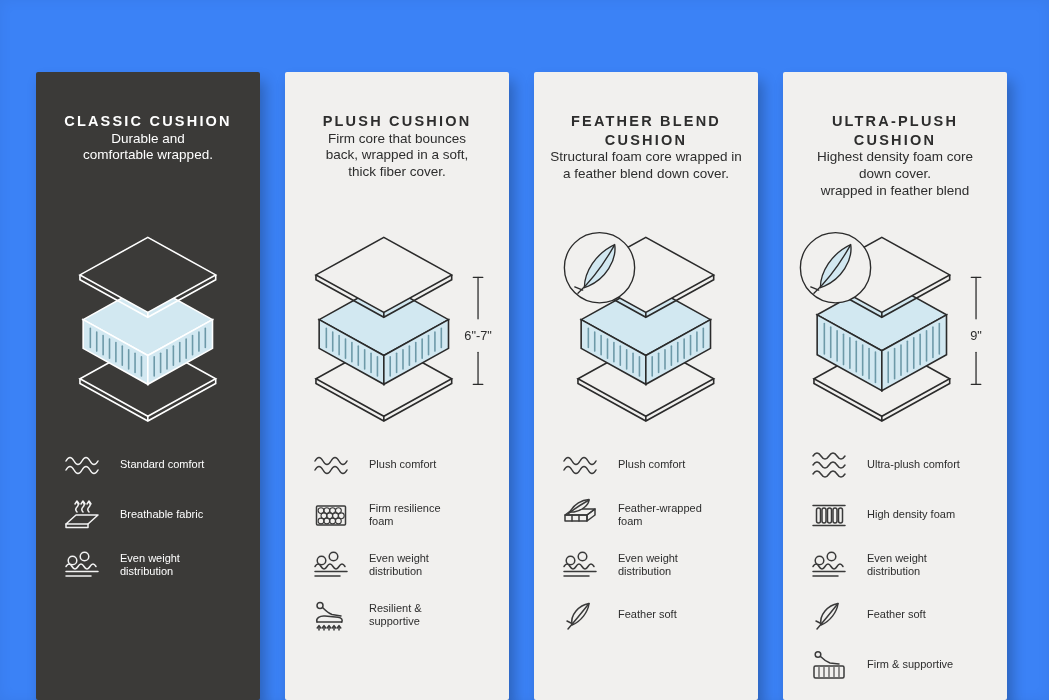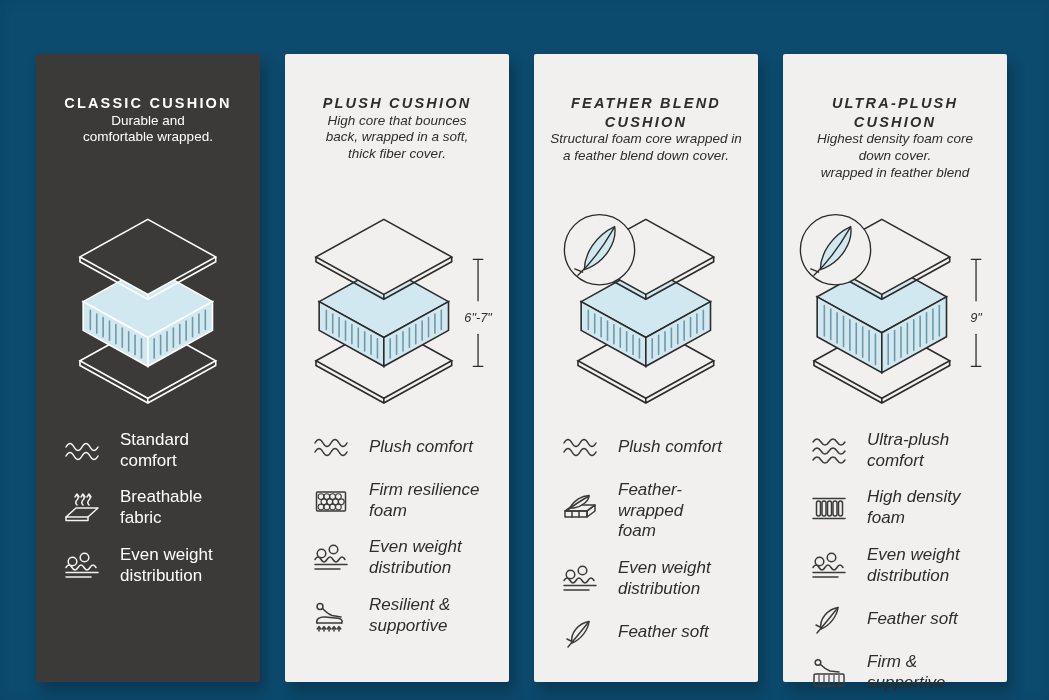--- a/index.html
+++ b/index.html
@@ -1,29 +1,29 @@
 <!DOCTYPE html>
 <html><head>
 <meta charset="utf-8">
 <style>
   * { margin:0; padding:0; box-sizing:border-box; }
   html,body { background:#ffffff; }
   body { font-family:"Liberation Sans", sans-serif; }
   .poster {
-    position:relative; width:1049px; height:700px; background:#0c4a6e;
-    display:flex; gap:25px; padding:36px 0 0 36px; align-items:center;
+    position:relative; width:1049px; height:700px; background:#3b82f6;
+    display:flex; gap:25px; padding:36px 0 0 36px; align-items:flex-end;
     box-shadow: inset 0 0 14px rgba(0,0,0,0.05);
     overflow:hidden;
   }
   .column {
     position:relative; width:224px; height:628px; border-radius:2px;
     box-shadow: 5px 9px 14px rgba(0,0,0,0.25);
     flex:0 0 auto;
   }
-  .column.light { background:#f1f0ee; color:#2d2d2d;font-style:italic; }
+  .column.light { background:#f1f0ee; color:#2d2d2d; }
   .column.dark  { background:#3b3a38; color:#ffffff; }
   .col-header { padding-top:40px; text-align:center; }
   .col-title {
     font-size:14.5px; font-weight:700; letter-spacing:2.2px; line-height:1.28;
   }
   .col-desc { font-size:13.5px; line-height:1.25; }
   .col-desc .line, .col-title .line { display:block; }
   .illustration {
     position:absolute; top:150px; left:0; right:0; height:224px;
     display:flex; align-items:center; justify-content:center;
@@ -32,21 +32,21 @@
     position:absolute; top:376px; left:26px; right:12px;
     display:flex; flex-direction:column; gap:16px;
   }
   .feature-row { display:flex; align-items:center; }
   .feature-icon {
     flex:0 0 46px; display:flex; align-items:center; justify-content:flex-start;
   }
   .feature-icon svg { display:block; }
   .column.light .feature-icon { color:#3a3a3a; }
   .column.dark  .feature-icon { color:#f2f2f2; }
-  .feature-label { font-size:17px; line-height:1.22; padding-left:12px; }
+  .feature-label { font-size:11px; line-height:1.22; padding-left:12px; }
   .feature-label .line { display:block; }
 </style>
 </head>
 <body>
 
 <div class="poster" id="poster">
     <section class="column dark">
       <div class="col-header">
         <h2 class="col-title">
           <span class="line">CLASSIC CUSHION</span>
@@ -132,21 +132,21 @@
           </span>
         </div>
       </div>
     </section>
     <section class="column light">
       <div class="col-header">
         <h2 class="col-title">
           <span class="line">PLUSH CUSHION</span>
         </h2>
         <p class="col-desc">
-          <span class="line">High core that bounces</span>
+          <span class="line">Firm core that bounces</span>
           <span class="line">back, wrapped in a soft,</span>
           <span class="line">thick fiber cover.</span>
         </p>
       </div>
       <div class="illustration">
         <svg viewBox="0 0 252 258" height="206">
           <polygon points="110,138 195,185 110,232 25,185" fill="#f1f0ee" stroke="#2b2b2b" stroke-width="2"></polygon>
           <path d="M25,185 v6 L110,238 L195,191 v-6 M110,232 v6" fill="none" stroke="#2b2b2b" stroke-width="2"></path>
           <polygon points="110,66 191,111 110,156 29,111" fill="#d2e8f1" stroke="#2b2b2b" stroke-width="2"></polygon>
           <polygon points="29,111 110,156 110,192 29,147" fill="#d2e8f1" stroke="#2b2b2b" stroke-width="2"></polygon>

